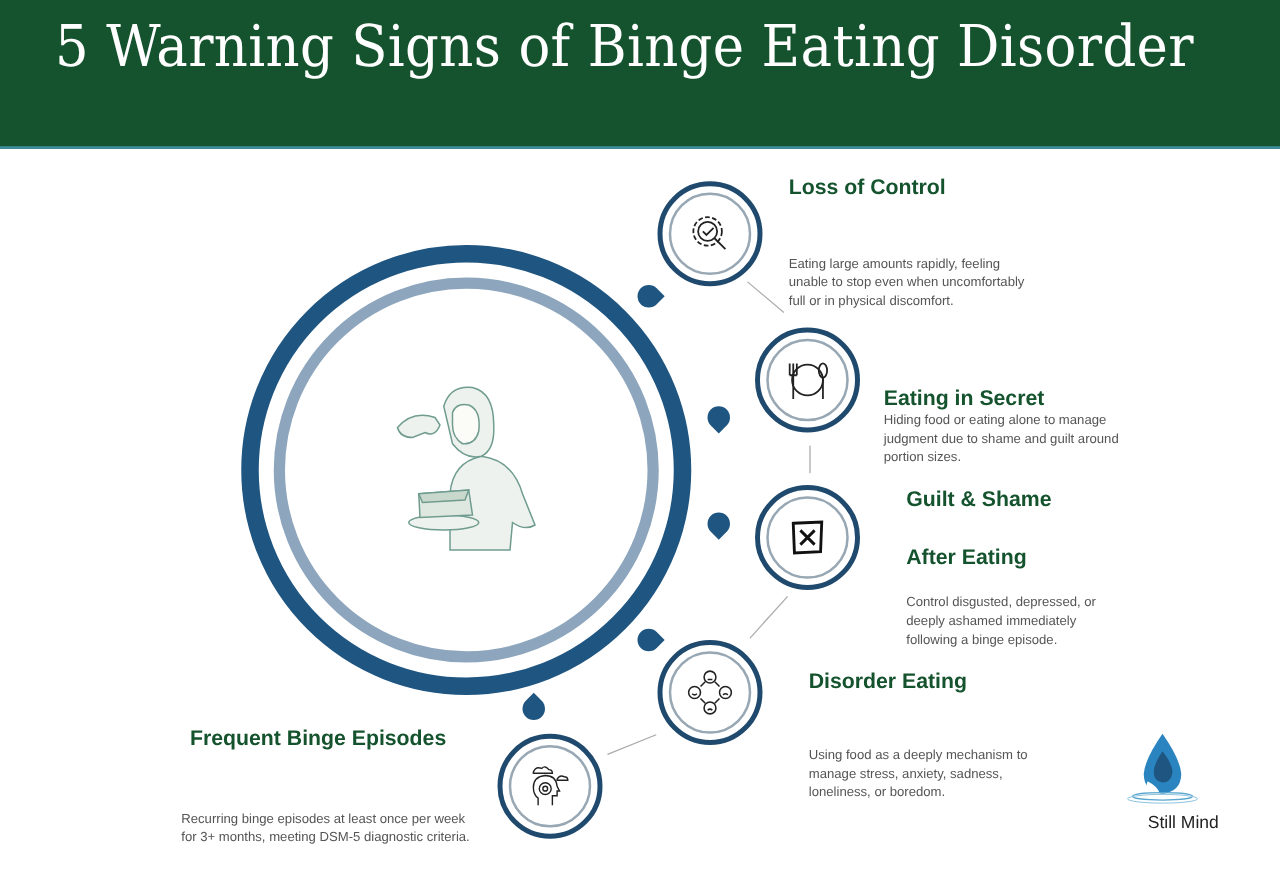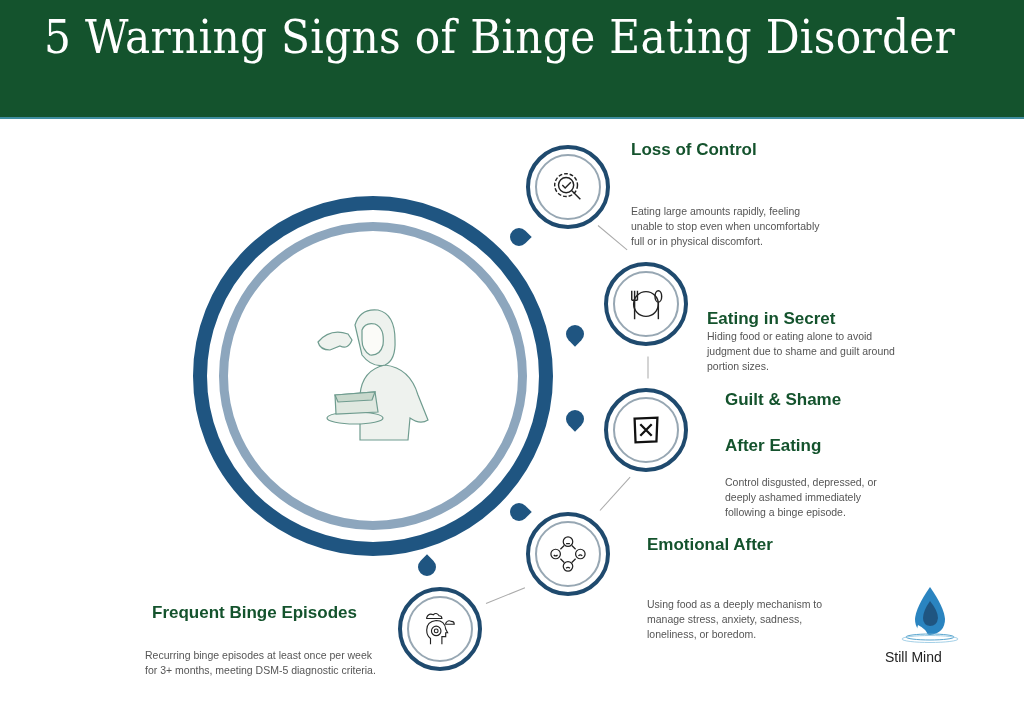--- a/index.html
+++ b/index.html
@@ -11,21 +11,21 @@
   .ring-inner{left:219px;top:222px;width:308px;height:308px;border:9px solid #8da6bd;}
   .figure{position:absolute;left:300px;top:300px;width:150px;height:145px;}
   .node{position:absolute;width:84px;height:84px;border-radius:50%;border:4px solid #1f4a6e;box-sizing:border-box;background:#fff;}
   .node .inner{position:absolute;left:5px;top:5px;right:5px;bottom:5px;border-radius:50%;border:2px solid #97a7b3;}
   .node svg{position:absolute;left:19px;top:19px;width:38px;height:38px;}
   .drop{position:absolute;width:18px;height:18px;background:#1f5581;border-radius:50% 50% 50% 0;}
   .item-title{position:absolute;color:#14532d;font-weight:bold;font-size:17px;white-space:nowrap;}
   .item-desc{position:absolute;color:#555;font-size:10.5px;line-height:15px;margin-top:36px;}
   .connector{position:absolute;height:1px;background:#aaa;transform-origin:left center;}
   .logo{position:absolute;left:885px;top:585px;width:90px;height:90px;text-align:center;}
-  .logo-text{position:absolute;left:0;top:64px;width:90px;text-align:left;font-size:14px;color:#222;}
+  .logo-text{position:absolute;left:0;top:64px;width:90px;text-align:right;font-size:14px;color:#222;}
 </style>
 </head>
 <body>
 
 <div class="header">
   <div class="title">5 Warning Signs of Binge Eating Disorder</div>
 </div>
 
 <div class="big-ring ring-outer"></div>
 <div class="big-ring ring-inner"></div>
@@ -72,21 +72,21 @@
   <svg viewBox="0 0 40 40">
     <g fill="none" stroke="#222" stroke-width="1.5">
       <circle cx="20" cy="20" r="13"></circle>
       <path d="M5 6 v10 M8 6 v10 M11 6 v10 M5 16 h6 M8 16 v20"></path>
       <ellipse cx="33" cy="12" rx="3.5" ry="6"></ellipse>
       <path d="M33 18 v18"></path>
     </g>
   </svg>
 </div>
 <div class="item-title" style="left:707px;top:265px;margin-top:44px;">Eating in Secret</div>
-<div class="item-desc" style="left:707px;top:293px;width:195px;">Hiding food or eating alone to avoid judgment due to shame and guilt around portion sizes.</div>
+<div class="item-desc" style="left:707px;top:293px;width:195px;">Hiding food or eating alone to manage judgment due to shame and guilt around portion sizes.</div>
 
 <div class="node" style="left:604px;top:388px;">
   <div class="inner"></div>
   <svg viewBox="0 0 40 40">
     <g fill="none" stroke="#111" stroke-width="2.4">
       <path d="M8 8 L32 7 L31 32 L9 33 Z"></path>
       <path d="M14 14 L26 26 M26 14 L14 26"></path>
     </g>
   </svg>
 </div>
@@ -100,36 +100,36 @@
     <g fill="none" stroke="#222" stroke-width="1.3">
       <circle cx="20" cy="7" r="5"></circle>
       <circle cx="7" cy="20" r="5"></circle>
       <circle cx="33" cy="20" r="5"></circle>
       <circle cx="20" cy="33" r="5"></circle>
       <path d="M12 15 L16 11 M24 11 L28 15 M12 25 L16 29 M24 29 L28 25"></path>
       <path d="M18 9 h4 M5 21 q2 2 4 0 M31 22 q2 -2 4 0 M18 35 q2 -2 4 0"></path>
     </g>
   </svg>
 </div>
-<div class="item-title" style="left:647px;top:535px;">Emotional After</div>
+<div class="item-title" style="left:647px;top:535px;">Disorder Eating</div>
 <div class="item-desc" style="left:647px;top:561px;width:200px;">Using food as a deeply mechanism to manage stress, anxiety, sadness, loneliness, or boredom.</div>
 
 <div class="node" style="left:398px;top:587px;">
   <div class="inner"></div>
   <svg viewBox="0 0 40 40">
     <g fill="none" stroke="#222" stroke-width="1.2">
       <path d="M6 8 q2 -5 7 -3 q3 -3 6 1 q3 0 3 3 h-16 z"></path>
       <path d="M26 14 q2 -4 6 -2 q3 0 3 3 h-9 z"></path>
       <path d="M10 36 v-6 q-4 -3 -4 -9 q0 -9 10 -10 q9 0 10 9 l2 4 h-2 v4 h-4 v8"></path>
       <circle cx="16" cy="22" r="5"></circle>
       <circle cx="16" cy="22" r="2"></circle>
     </g>
   </svg>
 </div>
-<div class="item-title" style="left:152px;top:603px;">Frequent Binge Episodes</div>
+<div class="item-title" style="left:152px;top:581px;">Frequent Binge Episodes</div>
 <div class="item-desc" style="left:145px;top:612px;width:240px;text-align:left;">Recurring binge episodes at least once per week for 3+ months, meeting DSM-5 diagnostic criteria.</div>
 
 <div class="logo">
   <svg width="60" height="62" viewBox="0 0 60 62" style="position:absolute;left:15px;top:0;">
     <path d="M30 2 Q44 22 45 34 Q45 48 30 50 Q15 48 15 34 Q16 22 30 2 Z" fill="#2a84c0"></path>
     <path d="M30 16 Q38 26 38 33 Q37 41 30 41 Q23 40 23 33 Q23 26 30 16 Z" fill="#1f5581"></path>
     <path d="M18 40 Q26 44 28 50 Q20 50 17 44 Z" fill="#ffffff"></path>
     <ellipse cx="30" cy="52" rx="24" ry="3" fill="none" stroke="#5aa6cf" stroke-width="1"></ellipse>
     <ellipse cx="30" cy="54" rx="28" ry="3.5" fill="none" stroke="#8cc3df" stroke-width="0.8"></ellipse>
   </svg>

